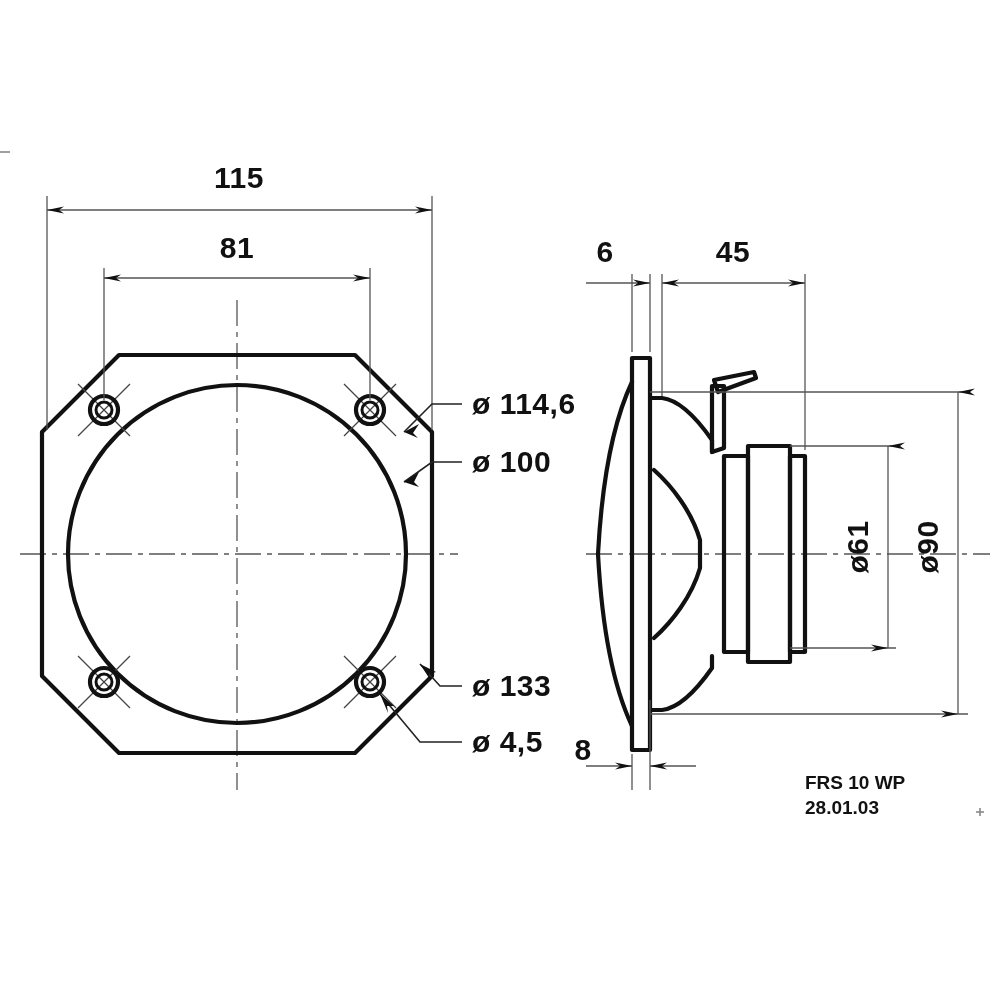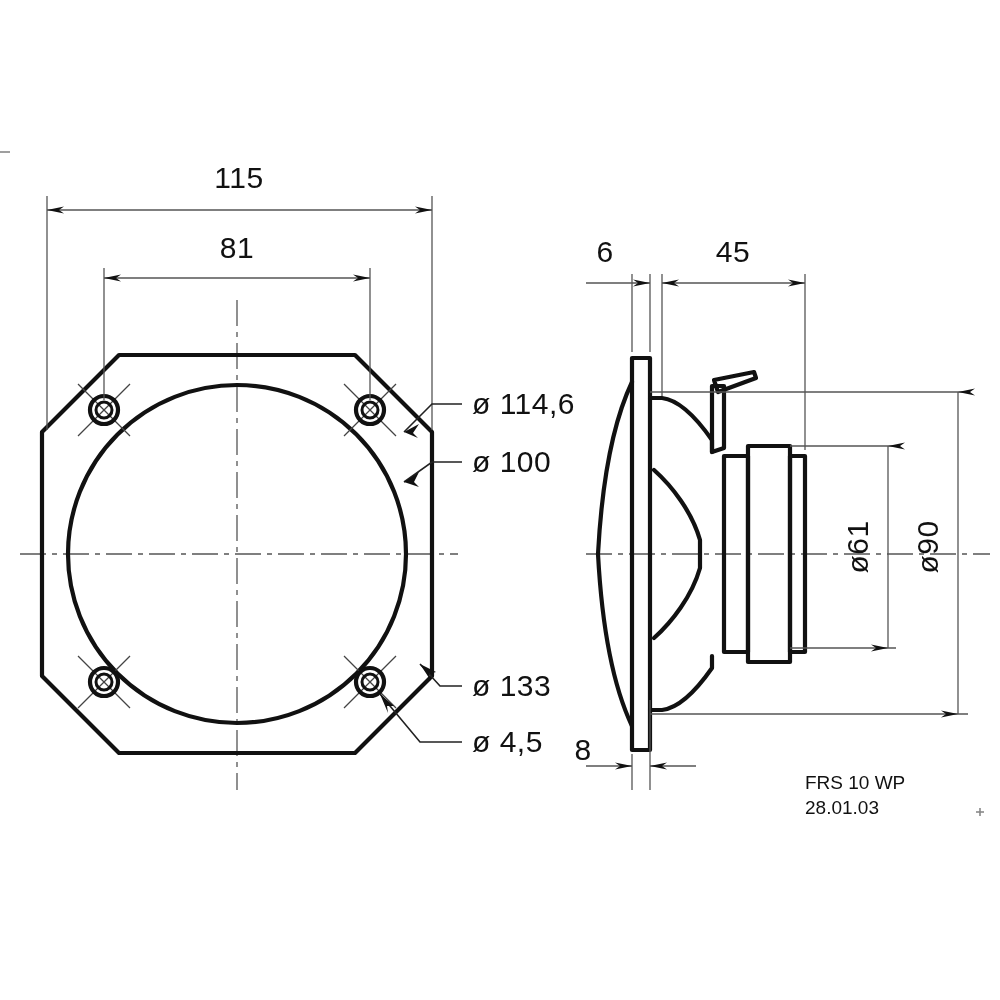--- a/index.html
+++ b/index.html
@@ -13,20 +13,21 @@
     font-family: "Liberation Sans", sans-serif;
     position: relative;
     overflow: hidden;
   }
   #drawing-root {
     position: absolute;
     left: 0;
     top: 0;
     width: 1000px;
     height: 1000px;
+    font-weight: bold;
   }
   svg.sheet {
     display: block;
     width: 1000px;
     height: 1000px;
   }
   .thick   { fill: none; stroke: #111111; stroke-width: 4.2; stroke-linecap: round; stroke-linejoin: round; }
   .medium  { fill: none; stroke: #111111; stroke-width: 3.0; stroke-linecap: round; stroke-linejoin: round; }
   .thin    { fill: none; stroke: #444444; stroke-width: 1.3; }
   .dimline { fill: none; stroke: #555555; stroke-width: 1.3; }

